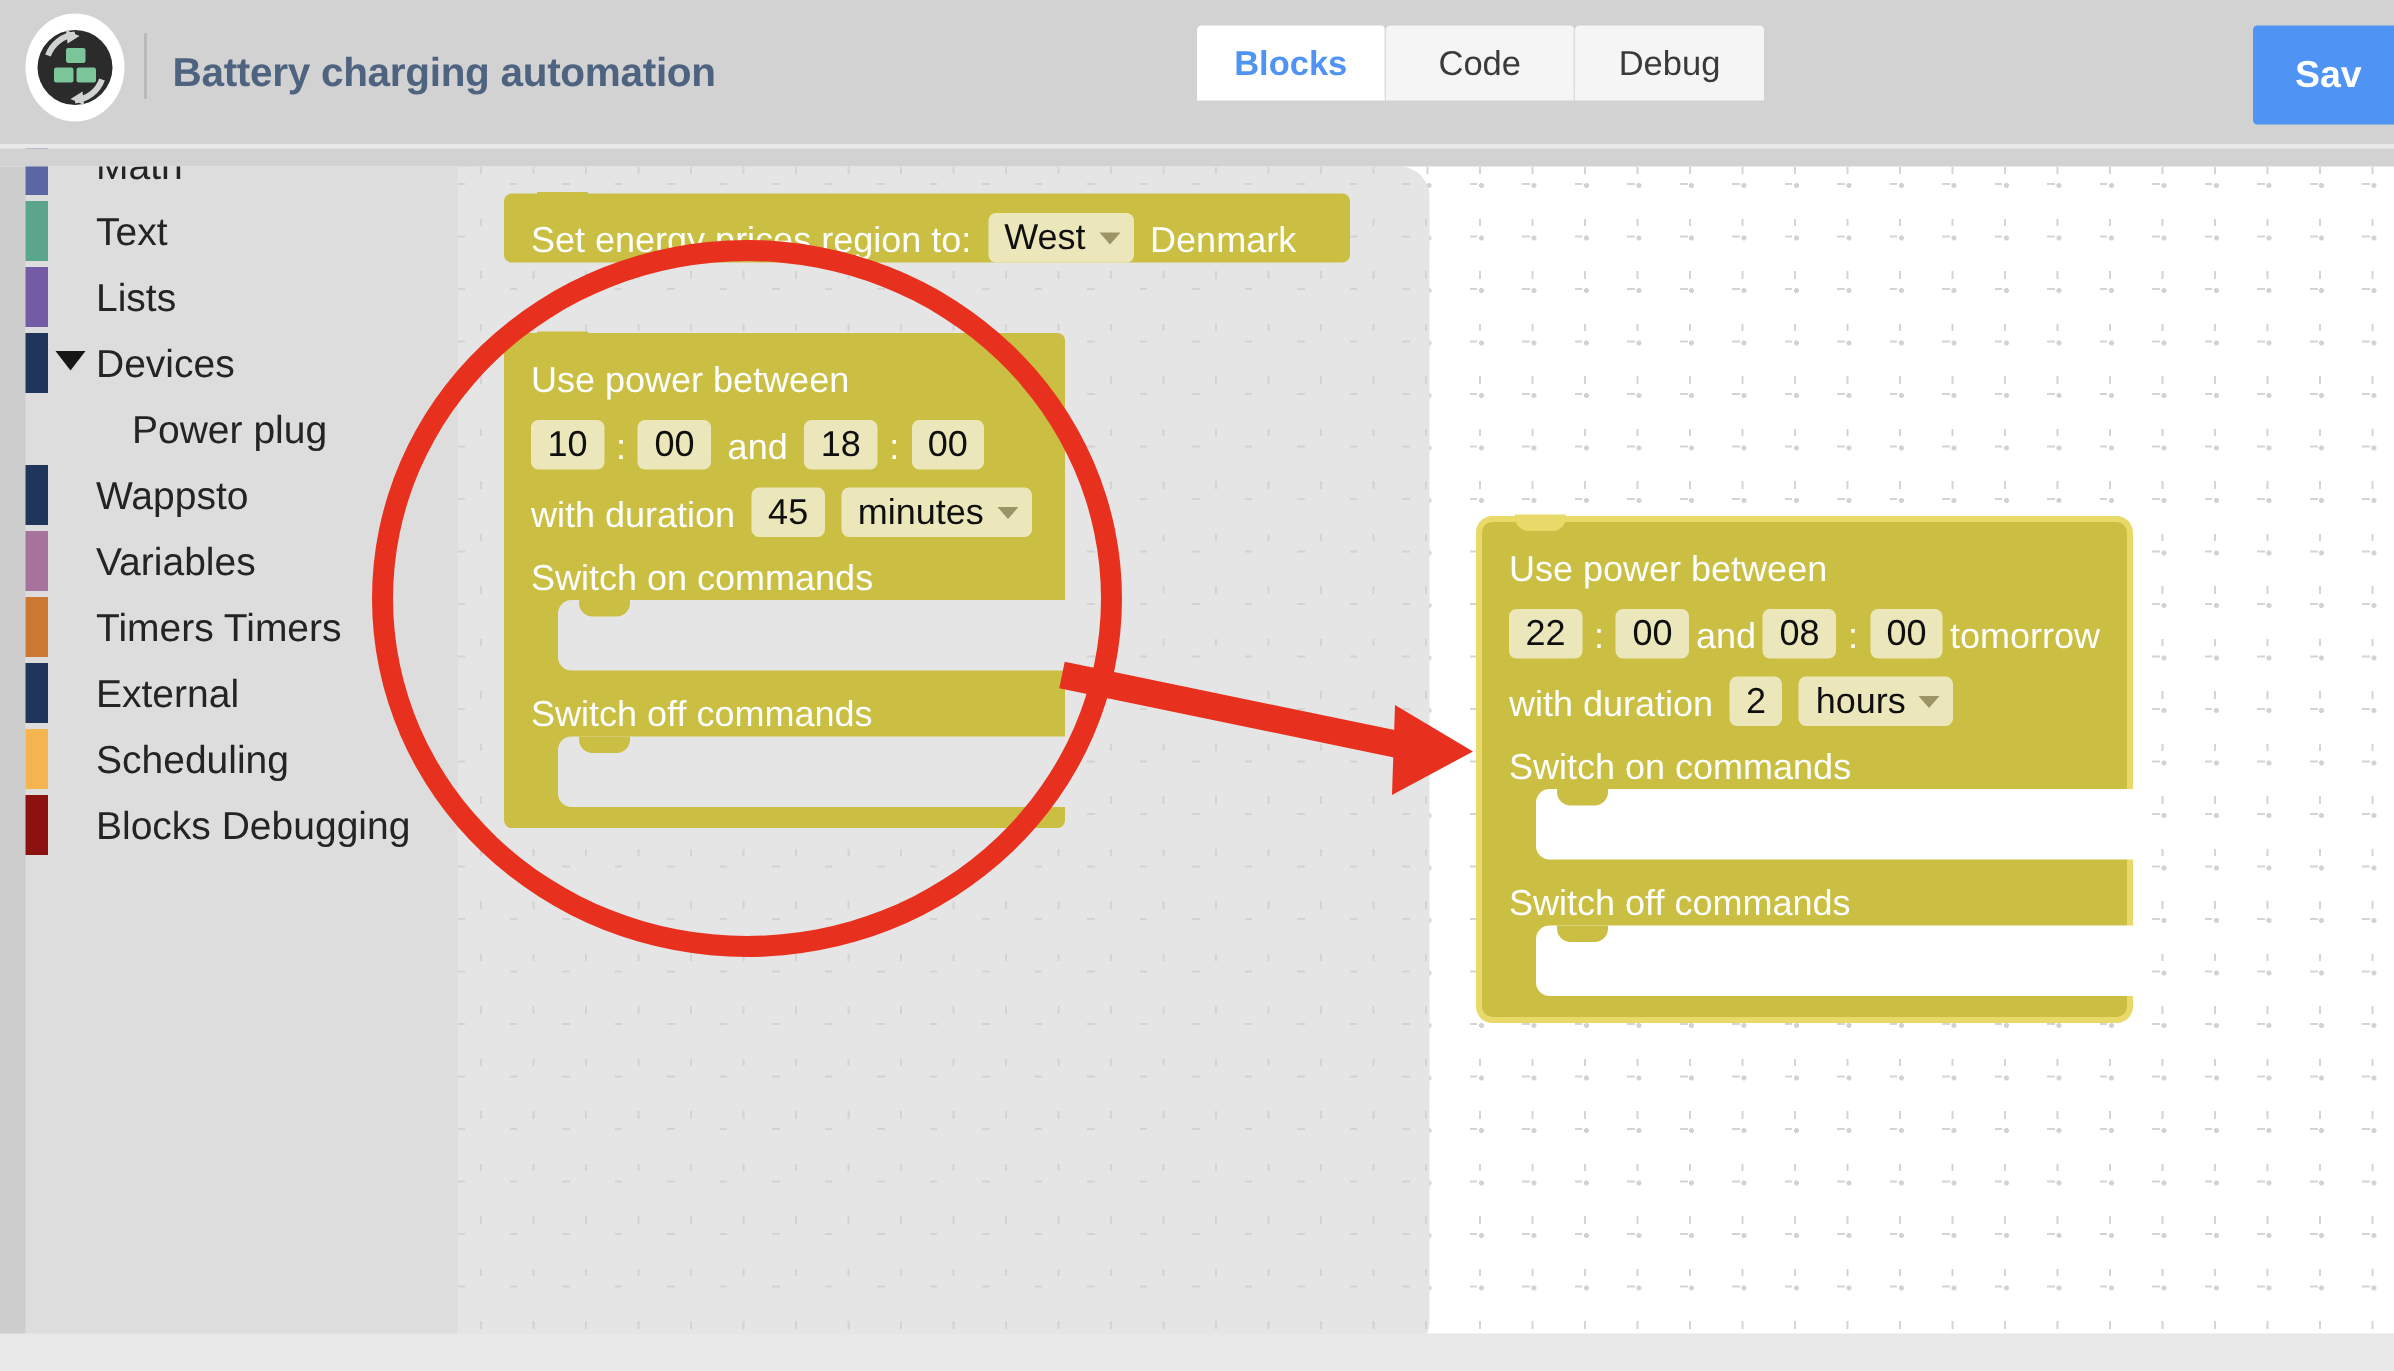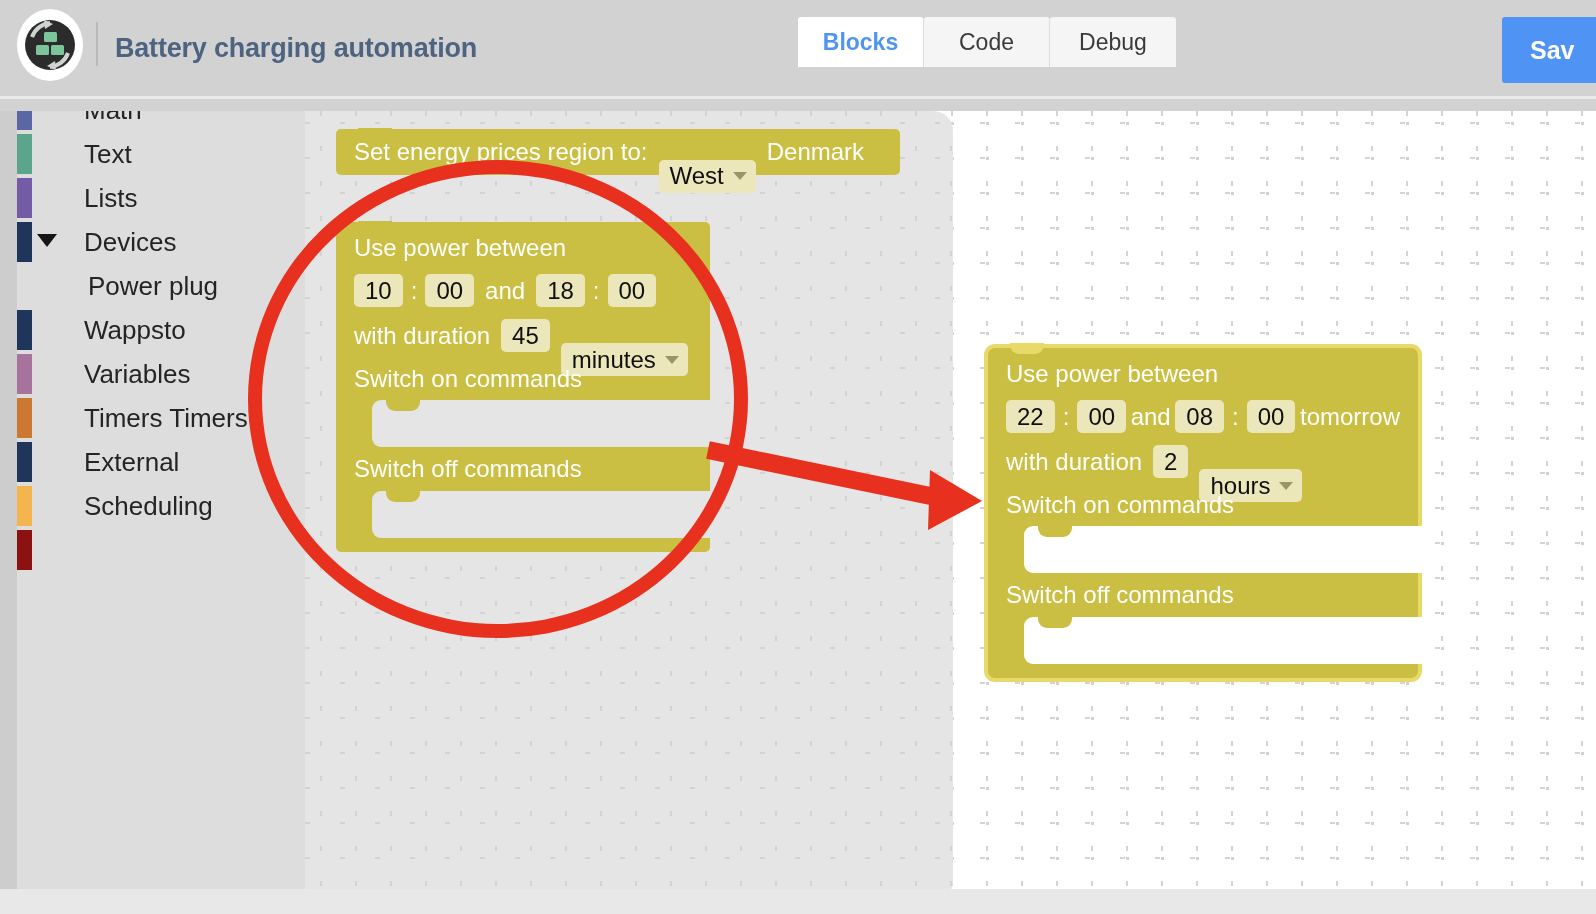--- a/index.html
+++ b/index.html
@@ -127,21 +127,21 @@
   .tb-item {
     position: relative; height: 44px;
     display: flex; align-items: center;
     cursor: pointer;
   }
   .tb-swatch {
     position: absolute; left: 17px; top: 2px;
     width: 15px; height: 40px;
   }
   .tb-label {
-    margin-left: 84px; font-size: 26px; color: #242424;
+    margin-left: 64px; font-size: 26px; color: #242424;
     white-space: nowrap;
   }
   .tb-item.selected { background: #ccbf41; }
   .tb-item.selected .tb-label { color: #ffffff; }
   .tb-item.child .tb-label { margin-left: 88px; }
   .tb-caret {
     position: absolute; left: 37px; top: 14px;
     width: 0; height: 0;
     border-left: 10px solid transparent;
     border-right: 10px solid transparent;
@@ -160,21 +160,21 @@
     border-radius: 7px;
   }
   .notch {
     position: absolute; left: 22px; top: -1px;
     width: 34px; height: 11px;
     background: #cabf43;
     border-radius: 0 0 9px 9px;
   }
   .notch.sel { background: #e8d968; top: -5px; }
   .blk-row {
-    display: flex; align-items: center;
+    display: flex; align-items: flex-end;
     padding: 0 18px; height: 45px; gap: 0;
     white-space: nowrap;
   }
   .blk-text { color: #ffffff; font-size: 24px; }
   .field {
     background: #ece7bb; color: #0f0f0f;
     border-radius: 5px; padding: 2px 11px;
     font-size: 24px; display: inline-flex; align-items: center;
     min-height: 33px; cursor: pointer;
   }
@@ -268,20 +268,21 @@
       <div class="tb-item">
         <span class="tb-swatch" style="background: rgb(31, 53, 89);"></span>
         <span class="tb-label">External</span>
       </div>
       <div class="tb-item">
         <span class="tb-swatch" style="background: rgb(245, 181, 78);"></span>
         <span class="tb-label">Scheduling</span>
       </div>
       <div class="tb-item">
         <span class="tb-swatch" style="background: rgb(140, 17, 17);"></span>
+        <span class="tb-label">Blocks Debugging</span>
       </div>
     </div>
 
   <div class="blk" style="left:336px; top:129px;">
     <div class="blk-body" style="width:564px;">
       <div class="notch"></div>
       <div class="blk-row" style="height:46px;">
         <span class="blk-text">Set energy prices region to:</span>
         <span class="sp"></span>
         <span class="field dropdown">

